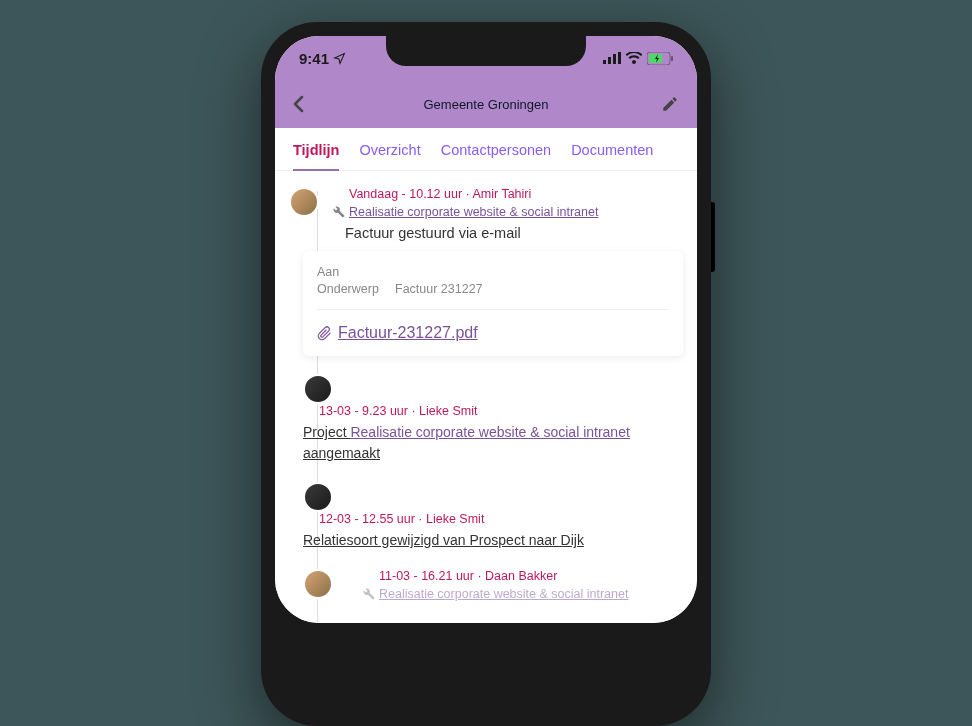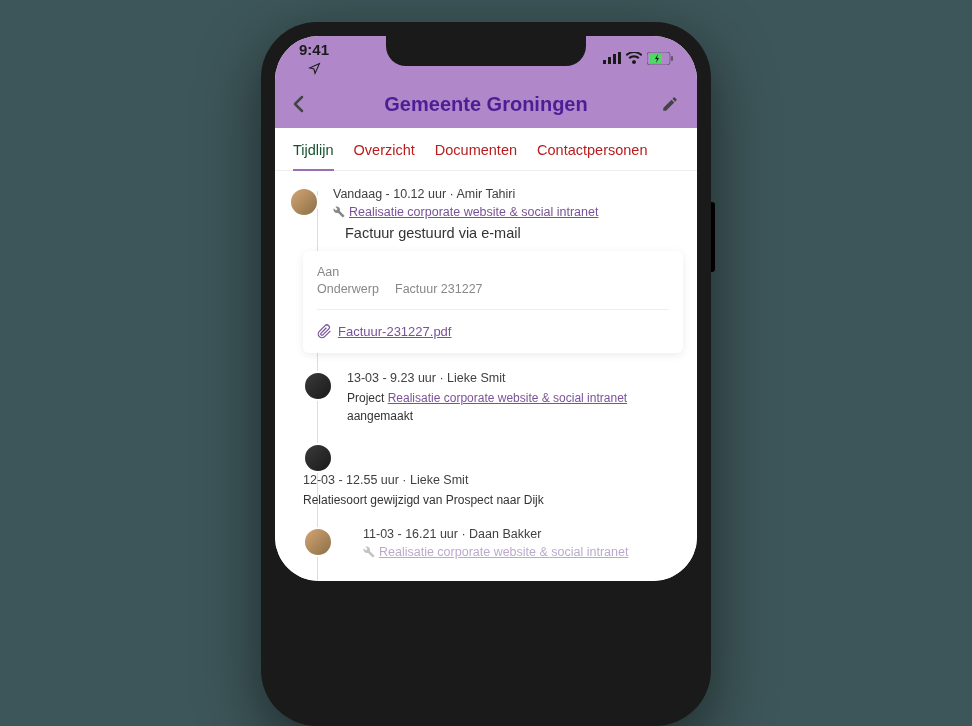--- a/index.html
+++ b/index.html
@@ -51,54 +51,54 @@
       background: #b088c9;
       height: 44px;
       display: flex;
       align-items: center;
       justify-content: space-between;
       padding: 0 24px;
       font-size: 15px;
       font-weight: 600;
       color: #1a1a1a;
     }
-    .status-left { display: flex; align-items: center; gap: 4px; flex-direction: column; }
+    .status-left { display: flex; align-items: center; gap: 4px; }
     .status-right { display: flex; align-items: center; gap: 5px; }
     .header {
       background: #b088c9;
       height: 48px;
       display: flex;
       align-items: center;
       justify-content: space-between;
       padding: 0 18px;
     }
     .header-title {
-      font-size: 20px;
-      font-weight: 700;
-      color: #4c1d95;
+      font-size: 13px;
+      font-weight: 400;
+      color: #0f172a;
       position: absolute;
       left: 50%;
       transform: translateX(-50%);
     }
     .tabs {
       display: flex;
       background: #fff;
       border-bottom: 1px solid #eee;
       padding: 0 8px;
     }
     .tab {
       padding: 14px 10px 12px;
       font-size: 14.5px;
-      color: #b91c1c;
+      color: #8b5cf6;
       cursor: pointer;
       position: relative;
     }
     .tab.active {
-      color: #14532d;
-      font-weight: 400;
+      color: #be185d;
+      font-weight: 700;
     }
     .tab.active::after {
       content: '';
       position: absolute;
       bottom: -1px;
       left: 10px;
       right: 10px;
       height: 2px;
       background: #9b6db5;
     }
@@ -129,22 +129,23 @@
       margin-right: 14px;
       position: relative;
       z-index: 2;
       border: 2px solid #fff;
       background-size: cover;
     }
     .avatar.dark { background: linear-gradient(135deg, #3a3a3a, #1a1a1a); }
     .entry-body { flex: 1; min-width: 0; }
     .meta {
       font-size: 12.5px;
-      color: #404040;
+      color: #be185d;
       margin-bottom: 4px;
+      margin-left: 16px;
     }
     .project-ref {
       font-size: 12.5px;
       color: #888;
       margin-bottom: 6px;
       display: flex;
       align-items: center;
       gap: 4px;
     }
     .project-ref a { color: #7a5299; text-decoration: underline; }
@@ -177,27 +178,28 @@
       line-height: 1.6;
     }
     .card-body p { margin-bottom: 2px; }
     .link { color: #7a5299; text-decoration: underline; }
     .attachment {
       margin-top: 14px;
       padding-top: 0;
       display: flex;
       align-items: center;
       gap: 6px;
-      font-size: 13px;
+      font-size: 16px;
     }
     .attachment a { color: #7a5299; text-decoration: underline; font-weight: 500; }
     .entry-text {
-      font-size: 12px;
+      font-size: 14px;
       color: #333;
       line-height: 1.5;
+      text-decoration: underline;
     }
     .entry-text a { color: #7a5299; text-decoration: underline; }
     svg { display: block; }
   </style>
 </head>
 <body>
 
 <div class="phone-frame">
   <div class="side-button sb1"></div>
   <div class="screen">
@@ -235,22 +237,22 @@
         </svg>
       <div class="header-title">Gemeente Groningen</div>
       <svg width="18" height="18" viewBox="0 0 24 24" fill="#444">
           <path d="M3 17.25V21h3.75L17.81 9.94l-3.75-3.75L3 17.25zM20.71 7.04c.39-.39.39-1.02 0-1.41l-2.34-2.34c-.39-.39-1.02-.39-1.41 0l-1.83 1.83 3.75 3.75 1.83-1.83z"></path>
         </svg>
     </div>
 
     <div class="tabs">
       <div class="tab active">Tijdlijn</div>
       <div class="tab">Overzicht</div>
+      <div class="tab">Contactpersonen</div>
       <div class="tab">Documenten</div>
-      <div class="tab">Contactpersonen</div>
     </div>
 
     <div class="content">
       <div class="timeline-line"></div>
 
       <div class="entry">
         <div class="avatar"></div>
         <div class="entry-body">
           <div class="meta">Vandaag - 10.12 uur · Amir Tahiri</div>
           <div class="project-ref">
@@ -274,21 +276,21 @@
             <div class="attachment">
               <svg width="15" height="15" viewBox="0 0 24 24" fill="none" stroke="#7a5299" stroke-width="2">
                   <path d="M21.44 11.05l-9.19 9.19a6 6 0 01-8.49-8.49l9.19-9.19a4 4 0 015.66 5.66l-9.2 9.19a2 2 0 01-2.83-2.83l8.49-8.48"></path>
                 </svg>
               <a href="#">Factuur-231227.pdf</a>
             </div>
           </div>
         </div>
       </div>
 
-      <div class="entry" style="margin-left:14px;">
+      <div class="entry" style="margin-left:14px;flex-direction:column;">
         <div class="avatar dark"></div>
         <div class="entry-body">
           <div class="meta">13-03 - 9.23 uur · Lieke Smit</div>
           <div class="entry-text">
             <span>Project </span><a href="#">Realisatie corporate website &amp; social intranet</a><span> aangemaakt</span>
           </div>
         </div>
       </div>
 
       <div class="entry" style="margin-left:14px;flex-direction:column;">

